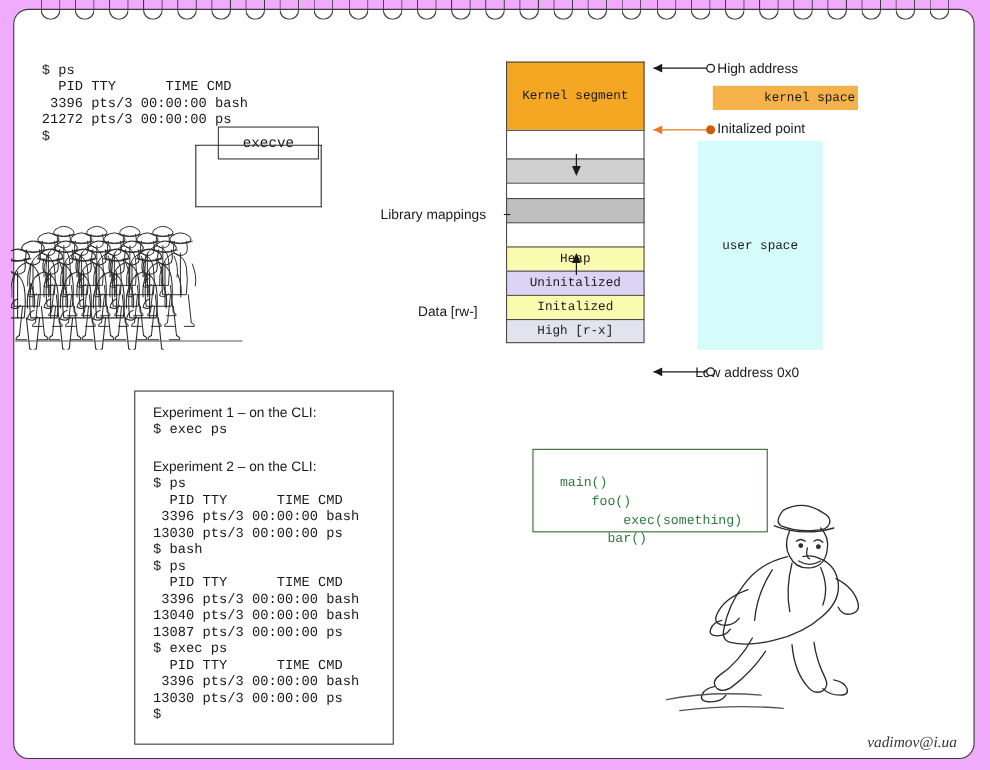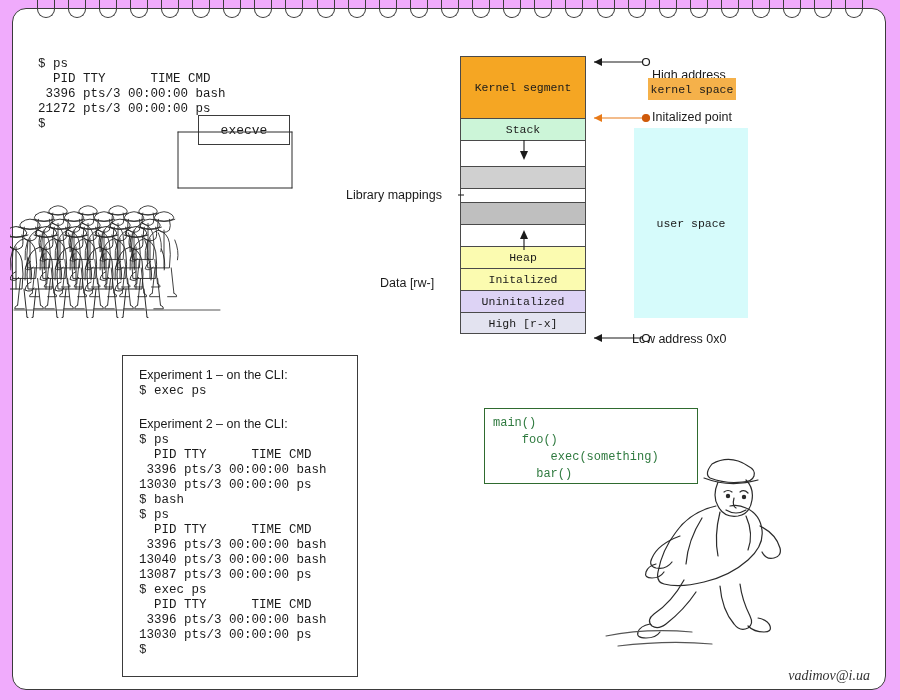--- a/index.html
+++ b/index.html
@@ -91,21 +91,21 @@
     font-size: 11.5px;
     color: #1a1a1a;
   }
   .seg.last { border-bottom: 1px solid #4a4a4a; }
 
   
   #kernel-space-chip {
     left: 648px; top: 78px; width: 88px; height: 22px;
     background: #f5b14a;
     display: flex; align-items: center; justify-content: center;
-    font-family: "Liberation Mono", monospace; font-size: 11.5px; color: #1a1a1a;
+    font-family: "Liberation Mono", monospace; font-size: 11.5px; color: #1a1a1a; padding-left: 44px;
   }
   #user-space-chip {
     left: 634px; top: 128px; width: 114px; height: 190px;
     background: #d6fbfb;
     display: flex; align-items: center; justify-content: center;
     font-family: "Liberation Mono", monospace; font-size: 11.5px; color: #1a1a1a;
   }
 
   
   #experiments {
@@ -486,56 +486,53 @@
 
         <line x1="4" y1="182" x2="210" y2="182" stroke="#555"></line>
       </g>
     </svg>
   </div>
 
   <div class="abs" id="memmap">
       <div class="seg" style="height: 62px; background: rgb(245, 166, 35);">
         <span>Kernel segment</span>
       </div>
-      <div class="seg" style="height: 22px; background: rgb(204, 245, 216);">
-        <span>Stack</span>
-      </div>
       <div class="seg" style="height: 26px; background: rgb(255, 255, 255);">
         <span></span>
       </div>
       <div class="seg" style="height: 22px; background: rgb(208, 208, 208);">
         <span></span>
       </div>
       <div class="seg" style="height: 14px; background: rgb(255, 255, 255);">
         <span></span>
       </div>
       <div class="seg" style="height: 22px; background: rgb(191, 191, 191);">
         <span></span>
       </div>
       <div class="seg" style="height: 22px; background: rgb(255, 255, 255);">
         <span></span>
       </div>
       <div class="seg" style="height: 22px; background: rgb(251, 251, 176);">
         <span>Heap</span>
       </div>
+      <div class="seg" style="height: 22px; background: rgb(221, 211, 245);">
+        <span>Uninitalized</span>
+      </div>
       <div class="seg" style="height: 22px; background: rgb(251, 251, 176);">
         <span>Initalized</span>
       </div>
-      <div class="seg" style="height: 22px; background: rgb(221, 211, 245);">
-        <span>Uninitalized</span>
-      </div>
       <div class="seg last" style="height: 22px; background: rgb(227, 227, 240);">
         <span>High [r-x]</span>
       </div>
     </div>
 
   <div class="abs lbl-sans" style="left:346px; top:188px;">Library mappings</div>
   <div class="abs lbl-sans" style="left:380px; top:276px;">Data [rw-]</div>
 
-  <div class="abs lbl-sans" style="left:652px; top:55px;margin-top:13px;">High address</div>
+  <div class="abs lbl-sans" style="left:652px; top:55px;">High address</div>
   <div class="abs lbl-sans" style="left:652px; top:110px;">Initalized point</div>
   <div class="abs lbl-sans" style="left:632px; top:332px;">Low address 0x0</div>
 
   <svg class="abs" style="left:580px; top:48px;" width="120" height="300">
     <g stroke="#1a1a1a" stroke-width="1.2" fill="none">
 
       <line x1="62" y1="14" x2="14" y2="14"></line>
       <polygon points="14,14 22,10 22,18" fill="#1a1a1a" stroke="none"></polygon>
       <circle cx="66" cy="14" r="3.5" fill="#fff" stroke="#1a1a1a"></circle>
 
@@ -588,21 +585,21 @@
 13040 pts/3 00:00:00 bash
 13087 pts/3 00:00:00 ps
 $ exec ps
   PID TTY      TIME CMD
  3396 pts/3 00:00:00 bash
 13030 pts/3 00:00:00 ps
 $</pre>
   </div>
 
   <div class="abs" id="codebox">
-    <pre class="code" style="margin:0">main()
+    <pre class="code" style="margin:16px">main()
     foo()
         exec(something)
       bar()</pre>
   </div>
 
   <div class="abs" id="runner">
     <svg width="220" height="220" viewBox="0 0 220 220">
       <g stroke="#2b2b2b" stroke-width="1.2" fill="none" stroke-linecap="round" stroke-linejoin="round">
 
         <path d="M112 24 q18 -10 36 2 q8 4 6 10 q-2 6 -12 6 q-16 2 -32 -4 q-6 -4 2 -14 z"></path>

